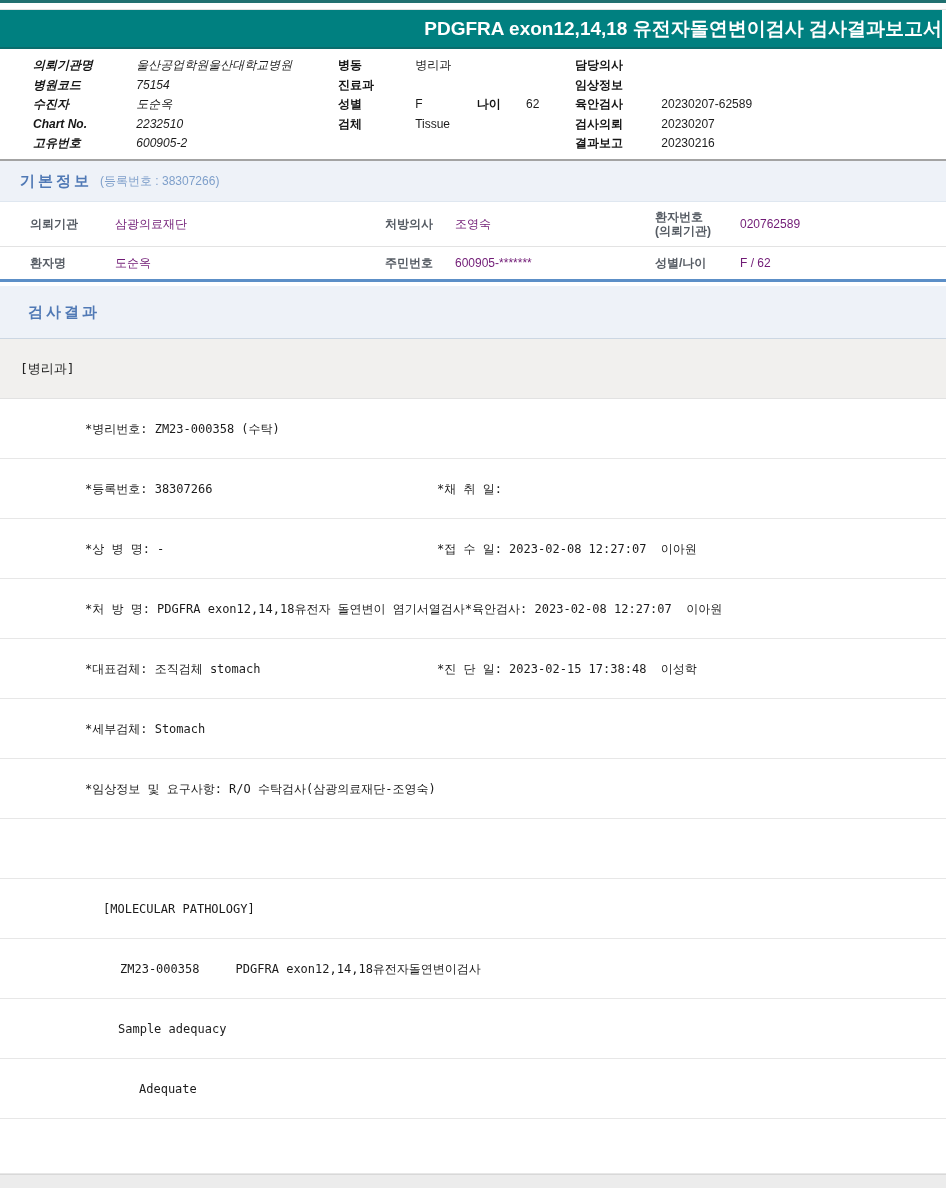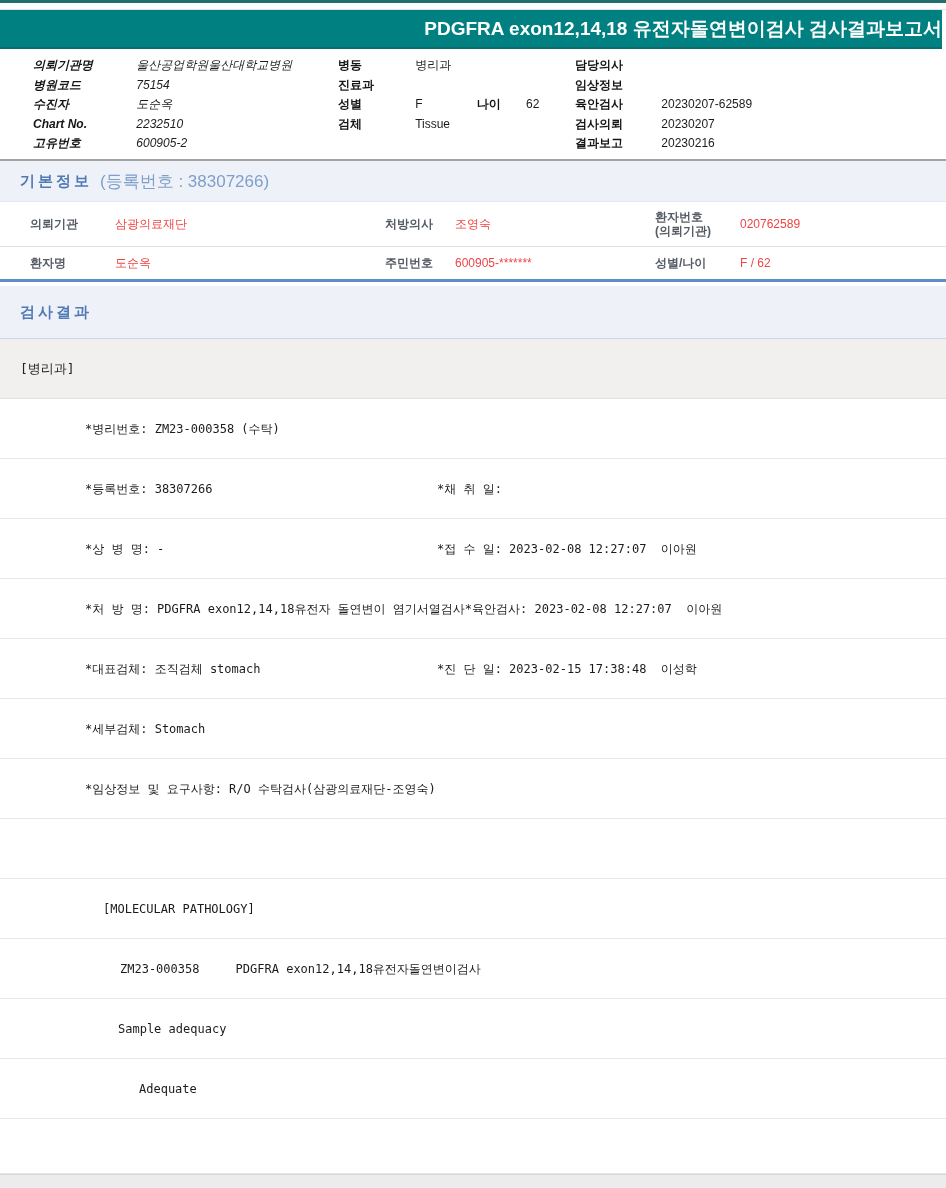--- a/index.html
+++ b/index.html
@@ -23,38 +23,38 @@
   .pcol-mid .plabel{width:74px;}
   .pcol-right .plabel{width:83px;}
   .pvalue{color:#1c1c1c;}
   .pvalue.inlinew{display:inline-block;width:58px;}
   .plabel.small{width:46px;}
 
   
   .sec-band{background:#eef2f8;}
   .basic-band{border-top:2px solid #a3a3a3;height:40px;display:flex;align-items:center;padding-left:20px;border-bottom:1px solid #dfe7f0;}
   .sec-title{color:#5079b5;font-size:15px;font-weight:bold;letter-spacing:3px;}
-  .sec-sub{color:#7e9fca;font-size:17px;margin-left:8px;letter-spacing:0;}
+  .sec-sub{color:#7e9fca;font-size:12px;margin-left:8px;letter-spacing:0;}
 
   
   .btable{background:#fff;border-bottom:3px solid #5c8fc7;}
   .btrow{position:relative;}
   .btrow.r1{height:44px;border-bottom:1px solid #e3e3e3;}
   .btrow.r2{height:32px;}
   .bt{position:absolute;font-size:12px;white-space:nowrap;top:50%;transform:translateY(-50%);}
   .btl{font-weight:bold;color:#555b63;}
-  .btv{color:#ef4444;}
+  .btv{color:#701a75;}
   .l1{left:30px;} .v1{left:115px;}
   .l2{left:385px;} .v2{left:455px;}
   .l3{left:655px;} .v3{left:740px;}
   .l3.two{line-height:14px;}
 
   .gap4{height:4px;background:#fff;}
 
-  .result-band{height:52px;display:flex;align-items:center;padding-left:20px;border-bottom:1px solid #ccd7e3;}
+  .result-band{height:52px;display:flex;align-items:center;padding-left:28px;border-bottom:1px solid #ccd7e3;}
 
   .dept-band{height:59px;background:#f1f0ee;border-bottom:1px solid #e2e2e2;display:flex;align-items:center;padding-left:20px;
     font-family:"DejaVu Sans Mono",monospace;font-size:13px;color:#222;}
 
   
   .rrow{position:relative;height:59px;border-bottom:1px solid #e7e7e7;background:#fff;
     font-family:"DejaVu Sans Mono",monospace;font-size:12px;color:#1b1b1b;}
   .rrow.short{height:54px;}
   .rtext{position:absolute;top:50%;transform:translateY(-50%);white-space:pre;}
   .rleft{left:85px;}

